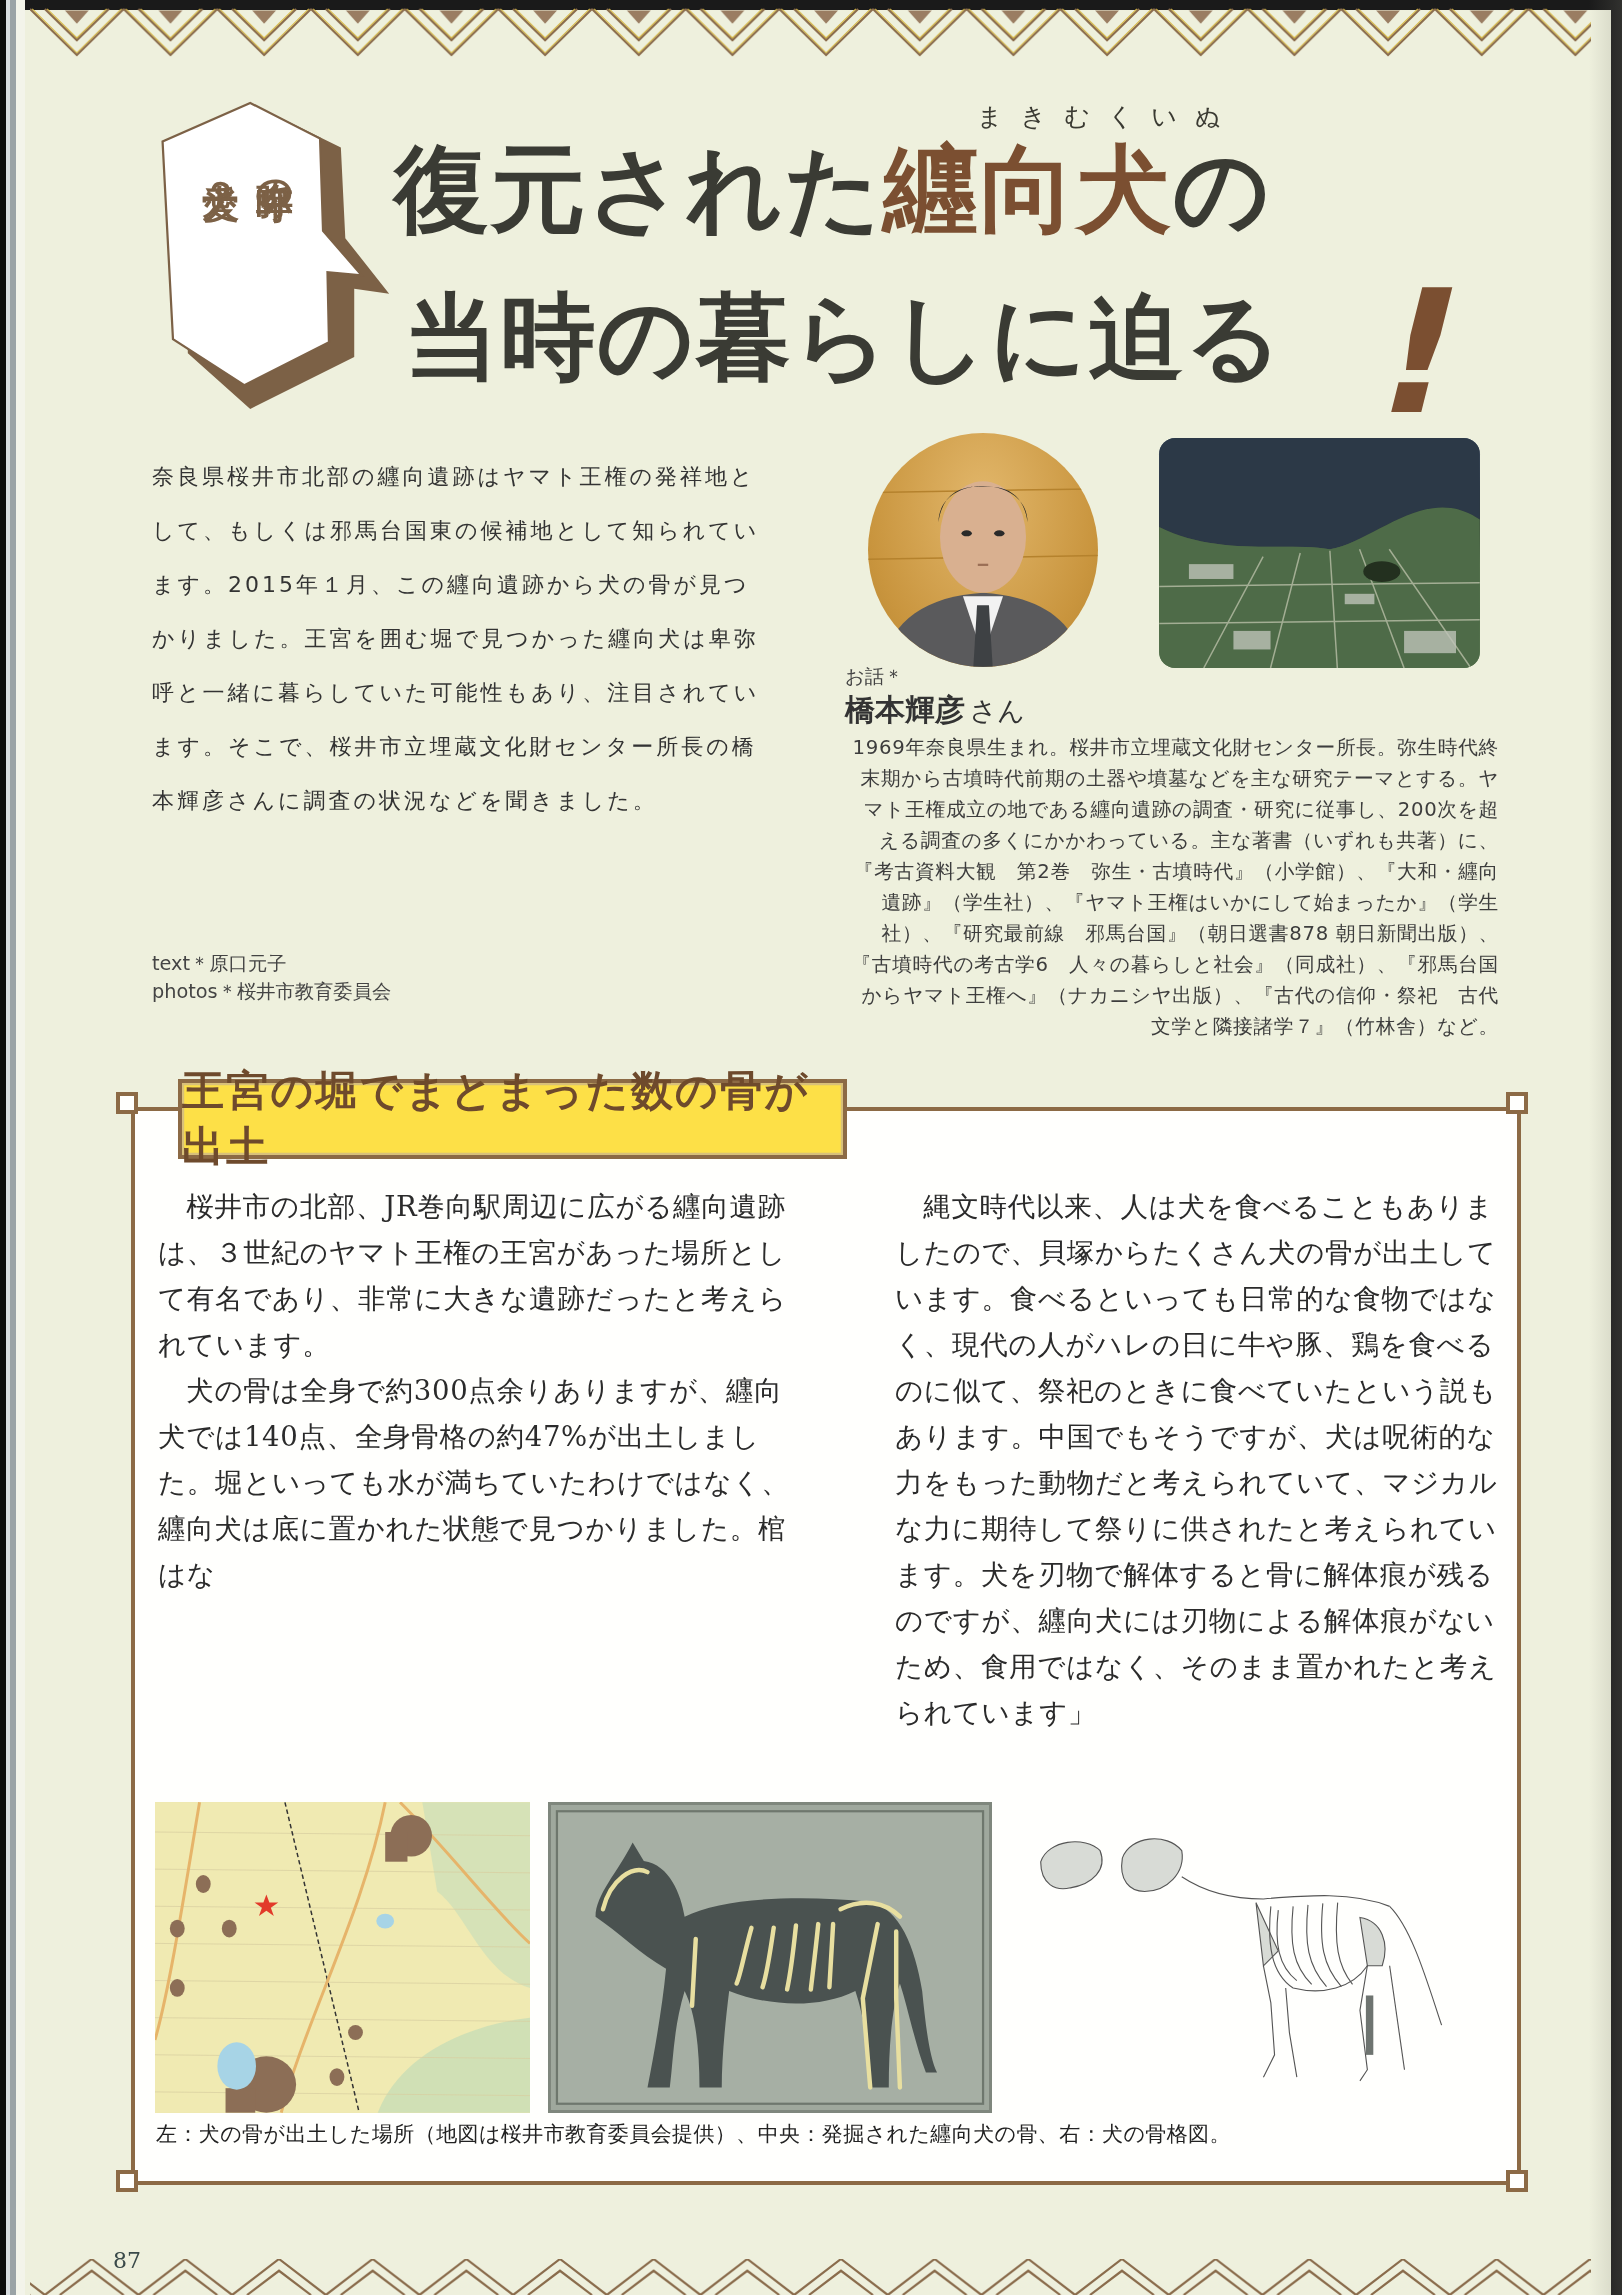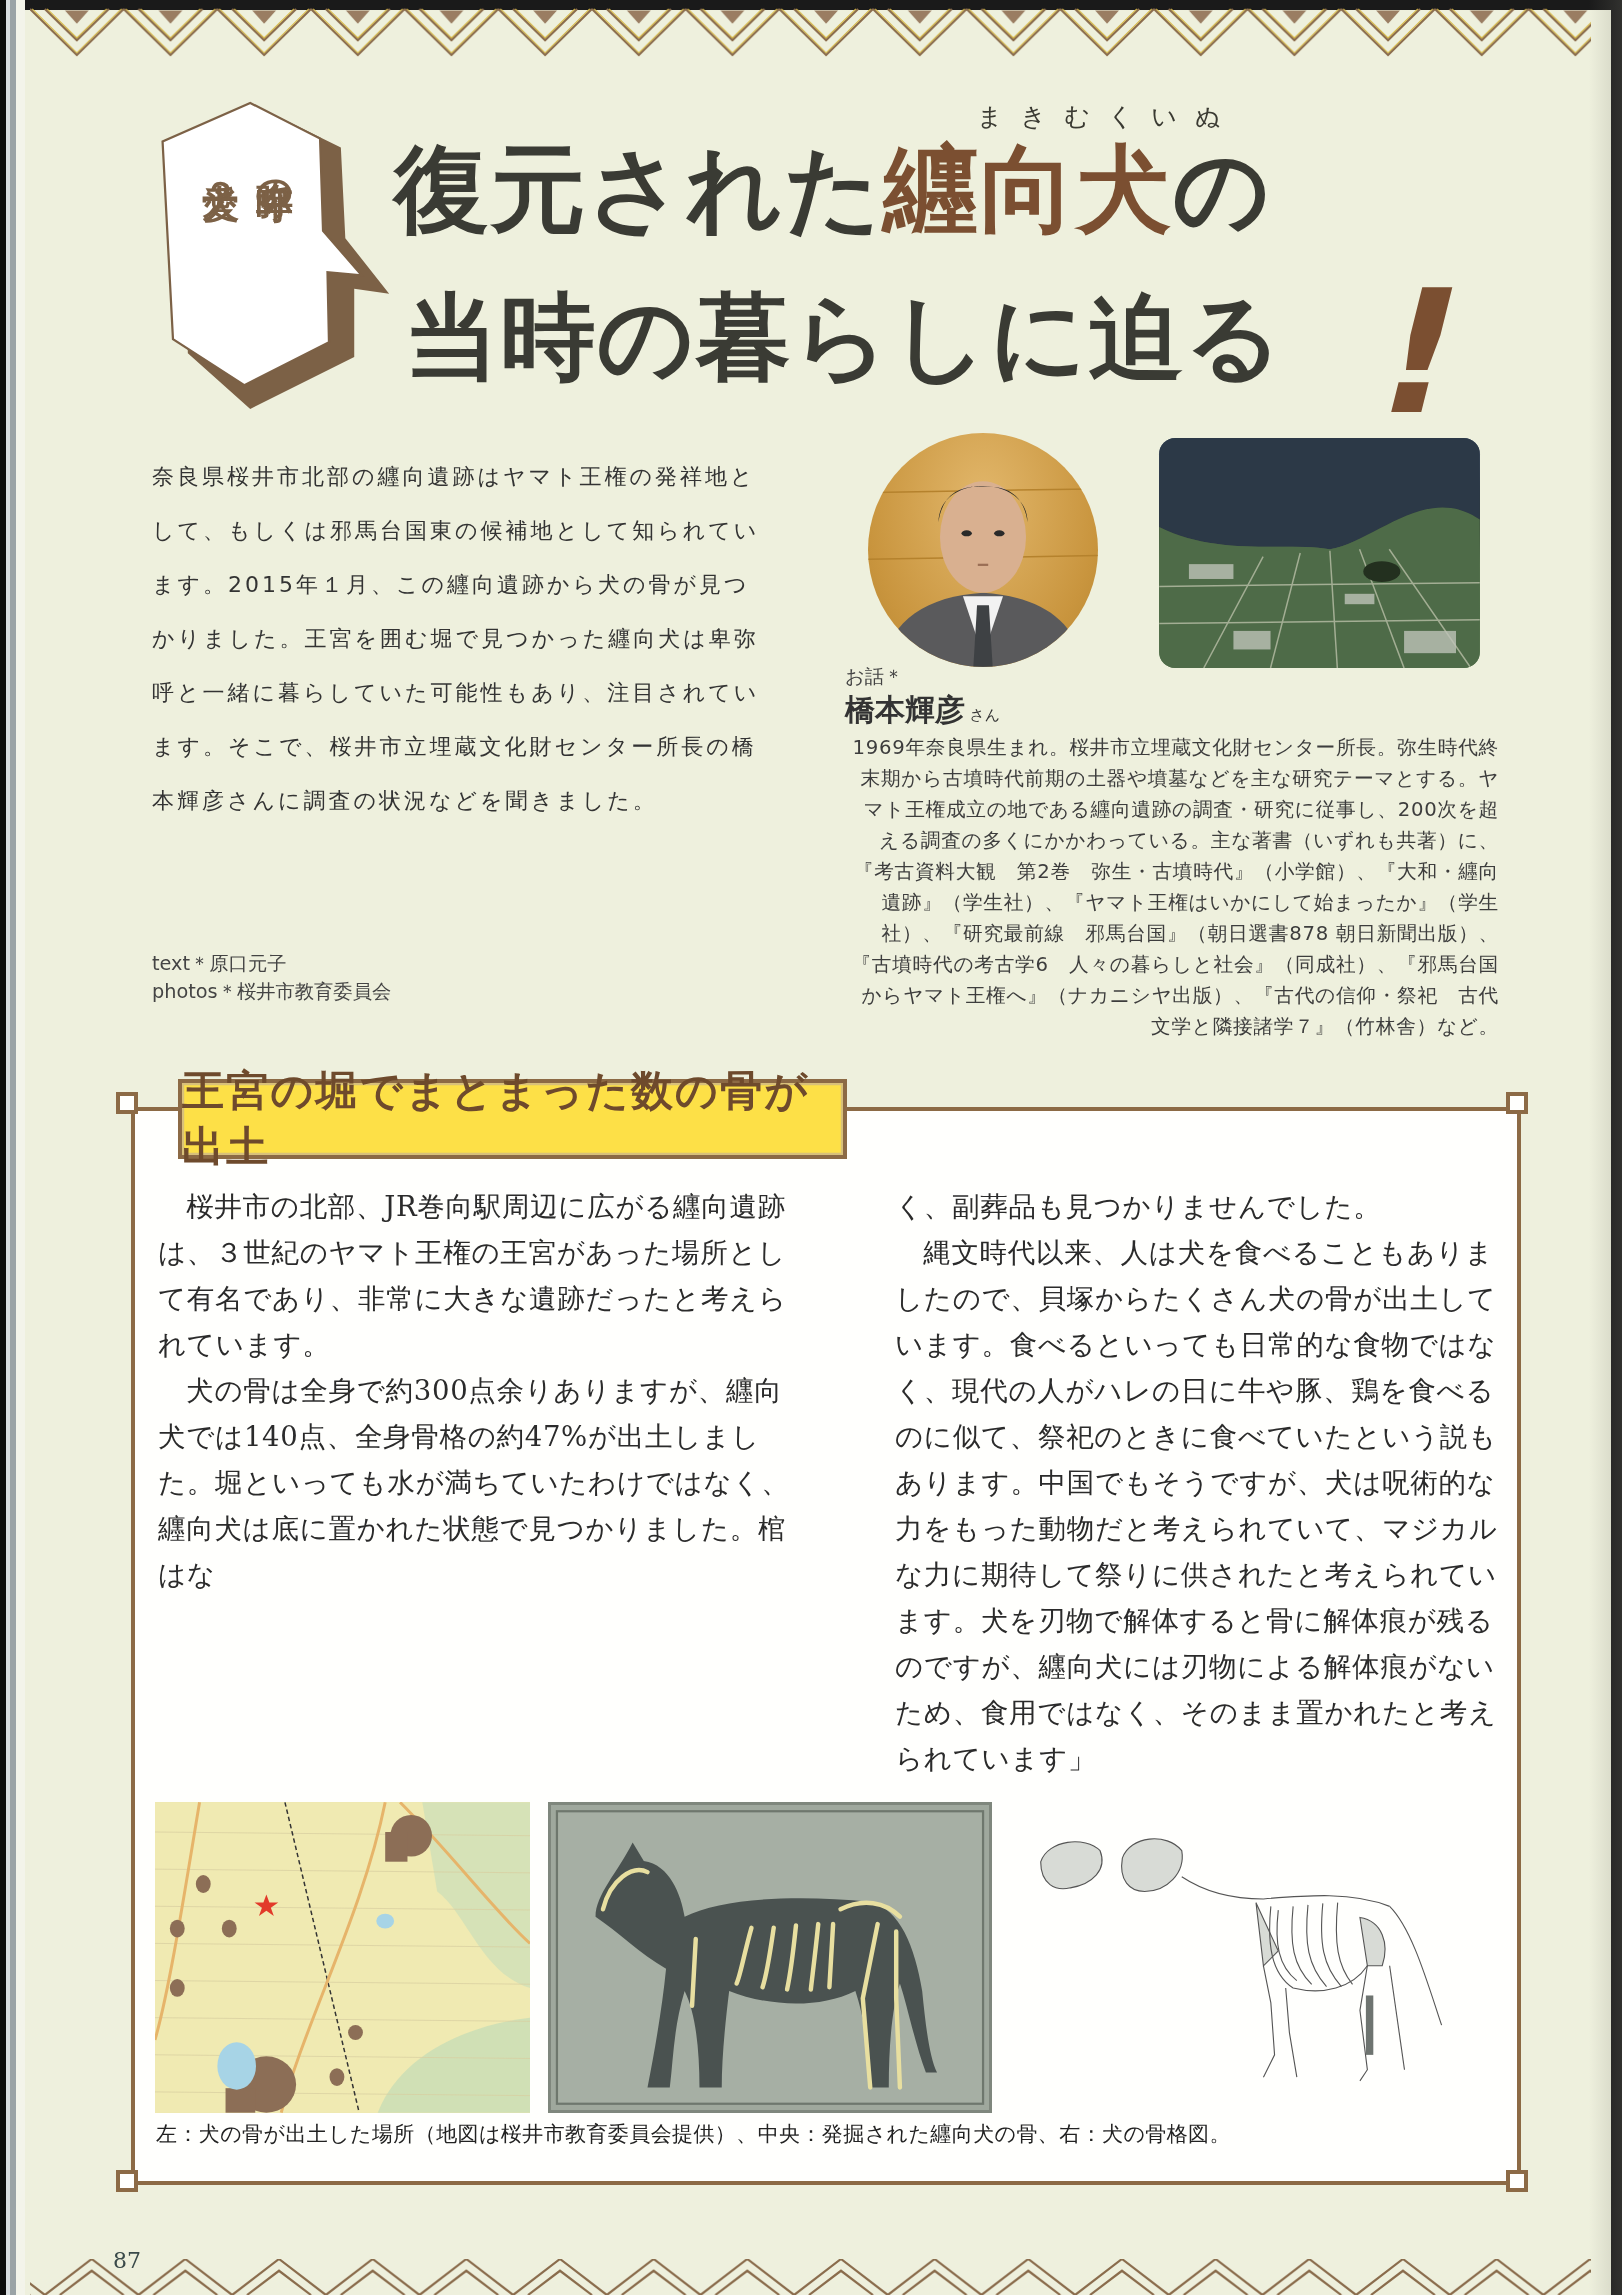--- a/index.html
+++ b/index.html
@@ -72,21 +72,21 @@
     background: radial-gradient(ellipse at 50% 30%, #e2b76b 0%, #c9953e 70%, #b78530 100%);
   }
   .aerial {
     position: absolute; left: 1159px; top: 438px; width: 321px; height: 230px; border-radius: 16.3px; overflow: hidden;
     background: linear-gradient(180deg, #5a6a82 0%, #2e3a4a 22%, #2f3b33 38%, #5f7a56 55%, #50704a 75%, #6b8660 100%);
   }
 
   
   .prof-label { position: absolute; left: 845px; top: 663px; font-size: 19.3px; color: #444; }
   .prof-name { position: absolute; left: 845px; top: 690px; font-size: 30px; color: #333; font-weight: bold; }
-  .prof-name .san { font-size: 15px; font-weight: normal; margin-left: 4.5px; }
+  .prof-name .san { font-size: 27px; font-weight: normal; margin-left: 4.5px; }
   .prof-bio {
     position: absolute; left: 845px; top: 732px; width: 654px;
     font-size: 19.7px; line-height: 31px; color: #3d3d3d; letter-spacing: 0.7px; text-align: right;
   }
 
   
   .frame {
     position: absolute; left: 131px; top: 1107px; width: 1390px; height: 1078px;
     background: #fffffd; border: 4.5px solid #8c6a45;
   }
@@ -231,21 +231,20 @@
 
 <div class="section-title-box">
   <div class="section-title">王宮の堀でまとまった数の骨が出土</div>
 </div>
 
 <div class="col col-left">
   <p>　桜井市の北部、JR巻向駅周辺に広がる纒向遺跡は、３世紀のヤマト王権の王宮があった場所として有名であり、非常に大きな遺跡だったと考えられています。</p>
   <p>　犬の骨は全身で約300点余りありますが、纒向犬では140点、全身骨格の約47%が出土しました。堀といっても水が満ちていたわけではなく、纒向犬は底に置かれた状態で見つかりました。棺はな</p>
 </div>
 <div class="col col-right">
-  <p>く、副葬品も見つかりませんでした。</p>
   <p>　縄文時代以来、人は犬を食べることもありましたので、貝塚からたくさん犬の骨が出土しています。食べるといっても日常的な食物ではなく、現代の人がハレの日に牛や豚、鶏を食べるのに似て、祭祀のときに食べていたという説もあります。中国でもそうですが、犬は呪術的な力をもった動物だと考えられていて、マジカルな力に期待して祭りに供されたと考えられています。犬を刃物で解体すると骨に解体痕が残るのですが、纒向犬には刃物による解体痕がないため、食用ではなく、そのまま置かれたと考えられています」</p>
 </div>
 
 <div class="fig-map">
   <svg width="375" height="311" viewBox="0 0 505 418">
     <rect width="505" height="418" fill="#f0eab2"></rect>
     <path d="M360,0 L505,0 L505,250 C440,230 420,150 380,120 Z" fill="#cfe0b8" opacity="0.8"></path>
     <path d="M300,418 C330,340 420,300 505,290 L505,418 Z" fill="#c8ddb5" opacity="0.8"></path>
     <g stroke="#d8cfa0" stroke-width="1">
       <line x1="0" y1="40" x2="505" y2="45"></line>

